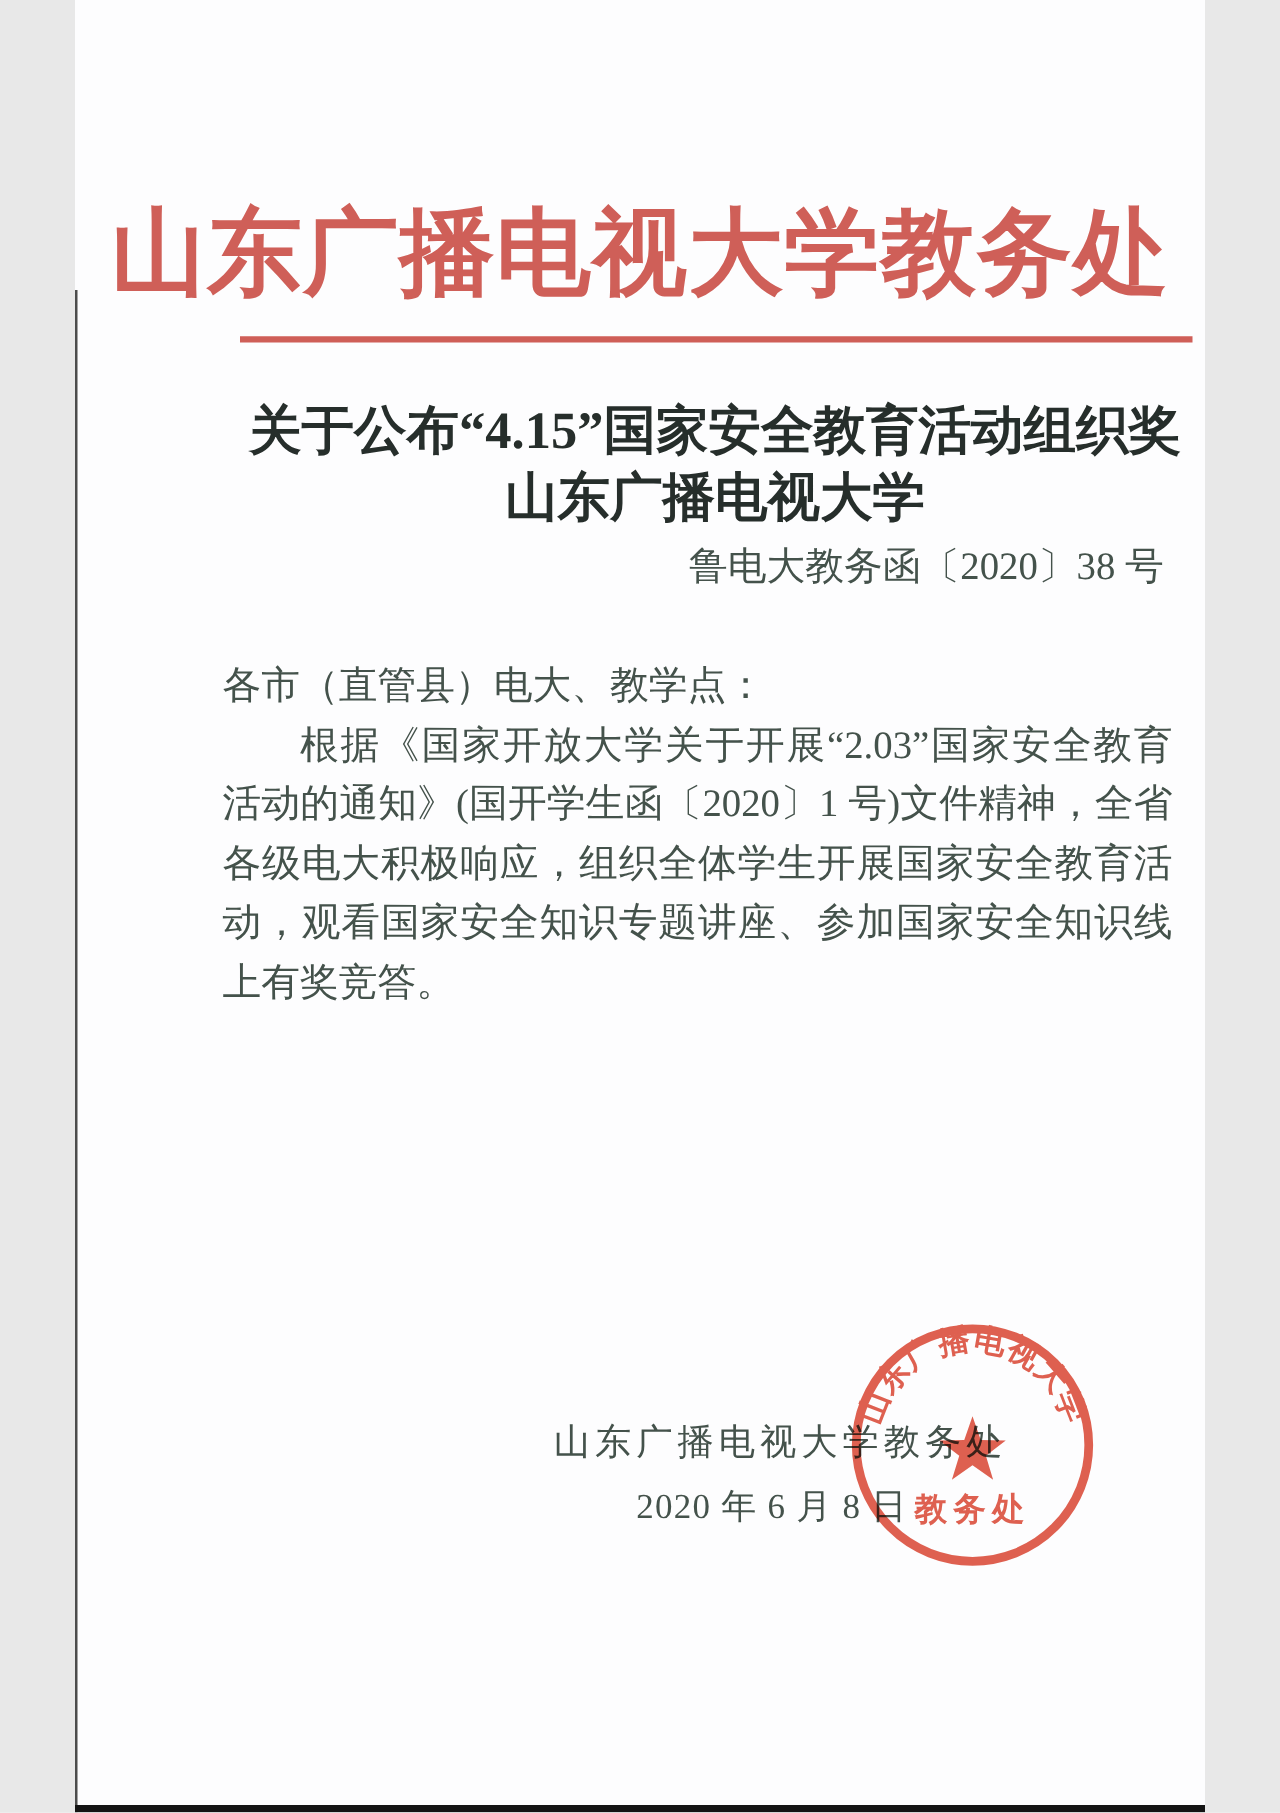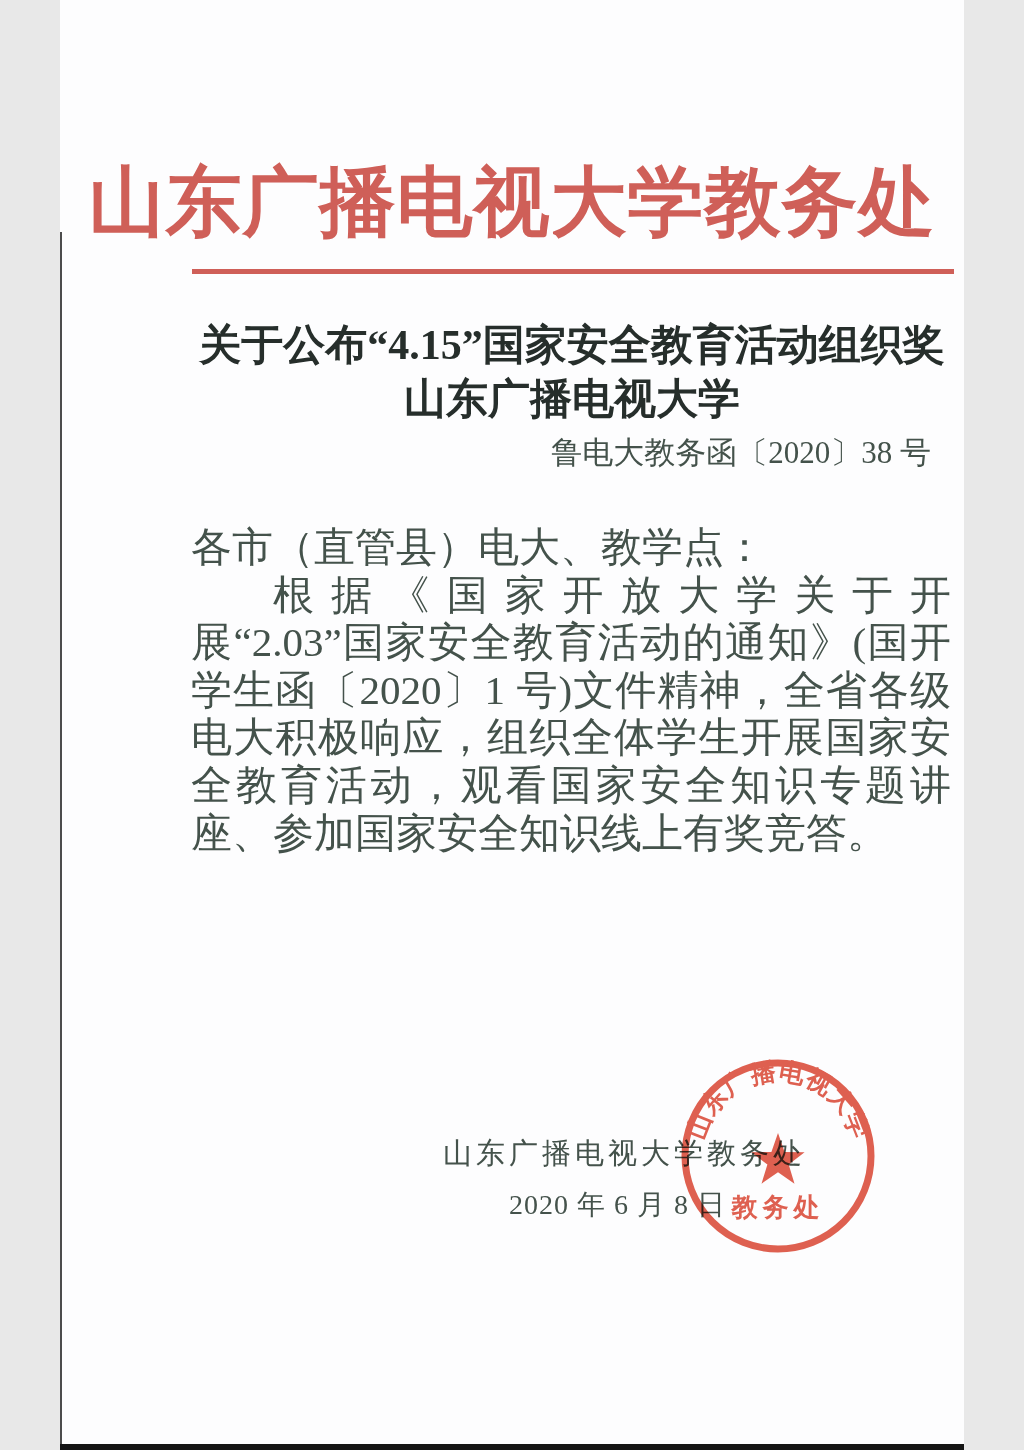--- a/index.html
+++ b/index.html
@@ -21,22 +21,22 @@
     position:absolute; top:318px; left:112px; width:800px;
     text-align:center; font-size:42px; font-weight:bold; line-height:54px;
     color:var(--title-ink,#262e2b); margin:0;
   }
   .doc-number {
     position:absolute; top:432px; left:117px; width:754px;
     text-align:right; font-size:31px;
     color:var(--body-ink,#44524b);
   }
   .body-text {
-    position:absolute; top:524px; left:131px; width:760px;
-    font-size:41px; line-height:47.6px; text-align:justify;
+    position:absolute; top:524px; left:118px; width:760px;
+    font-size:31px; line-height:47.6px; text-align:justify;
     color:var(--body-ink,#44524b);
   }
   .body-text p { margin:0; padding:0; }
   .body-text p.para { text-indent:2em; }
   .signature {
     position:absolute; top:1134px; right:158px;
     font-size:29px; letter-spacing:4px; white-space:nowrap;
     color:var(--body-ink,#44524b);
   }
   .sign-date {

